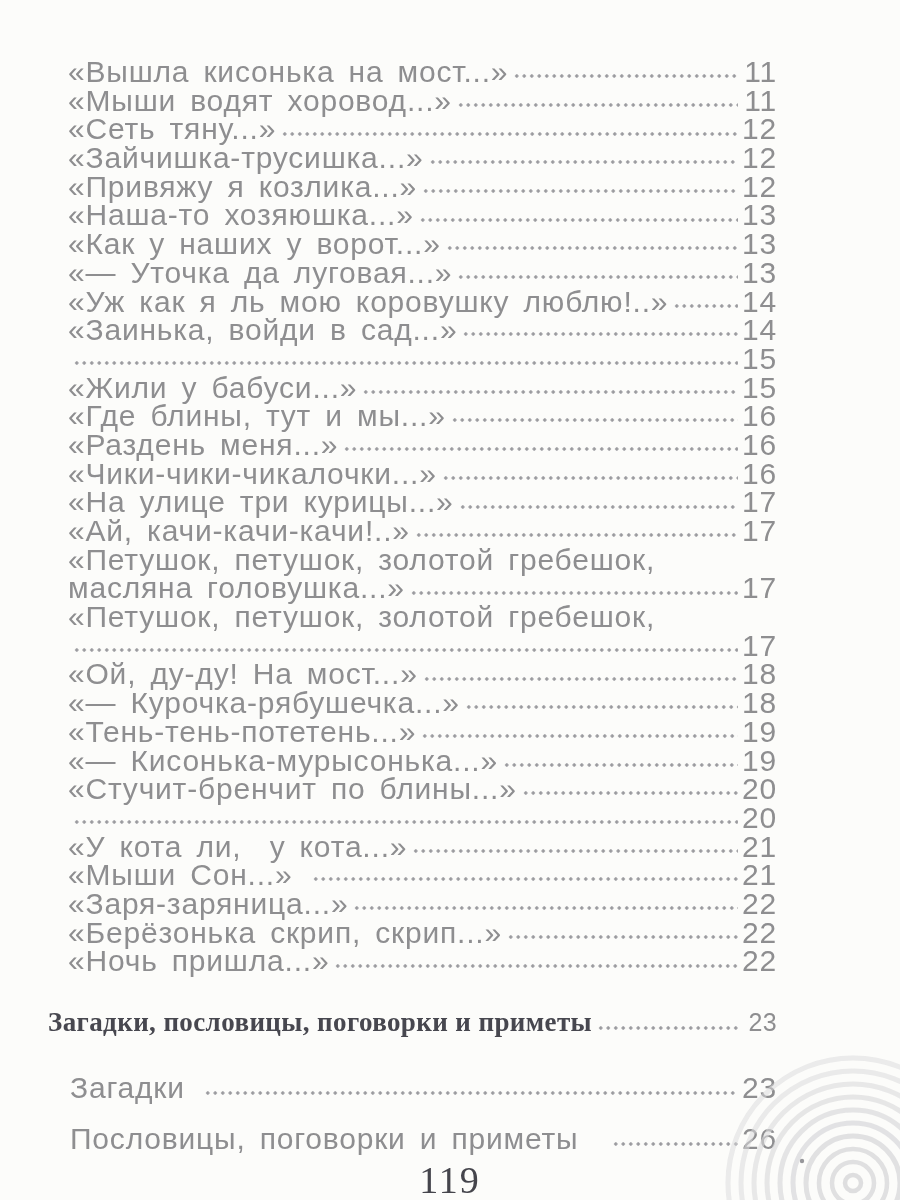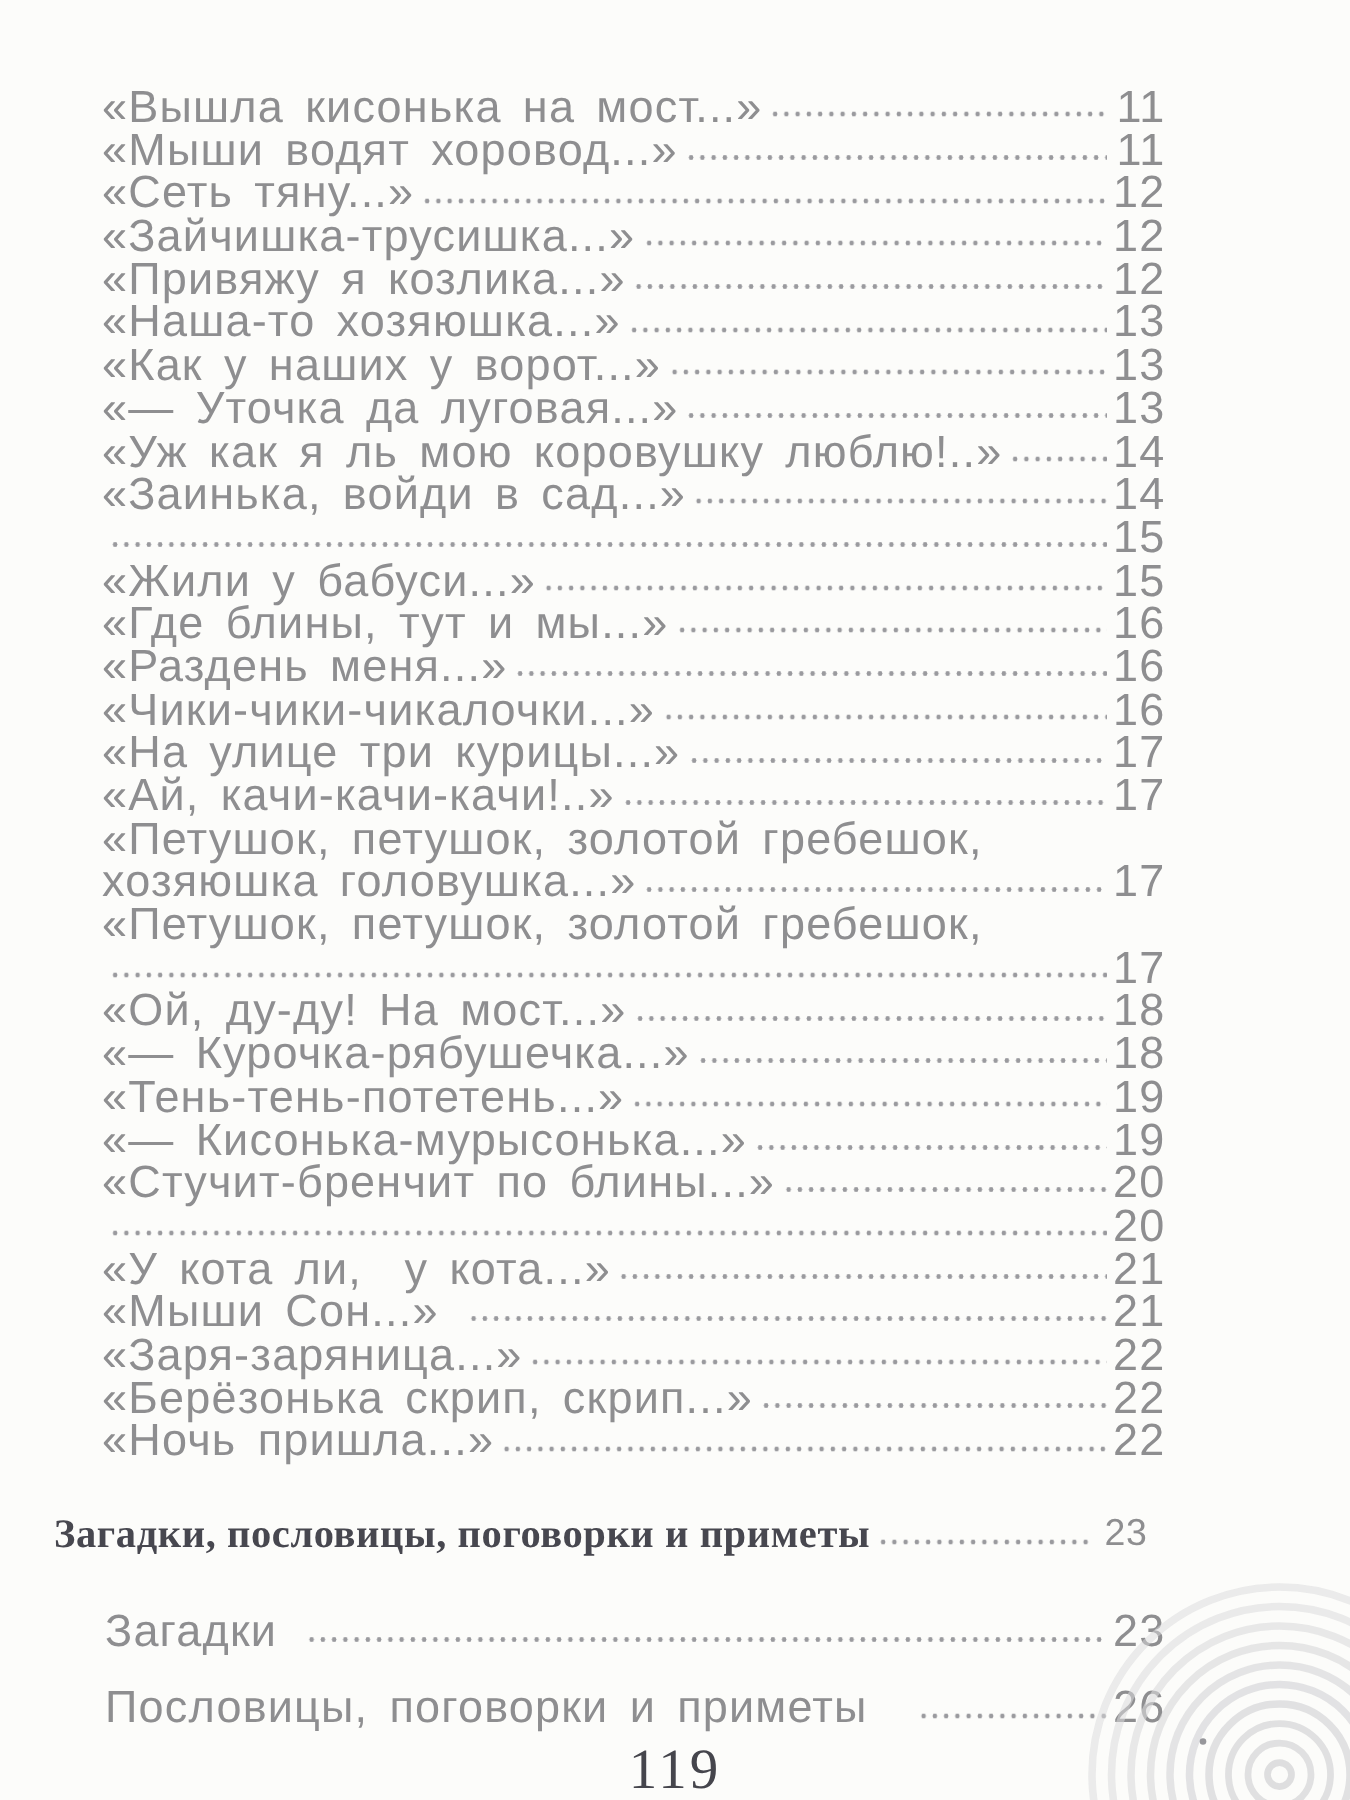--- a/index.html
+++ b/index.html
@@ -36,21 +36,21 @@
     background-repeat: repeat-x;
     background-position: 0 calc(100% - 7px);
   }
   .rn {
     min-width: 36px;
     text-align: right;
     white-space: pre;
   }
   .section-row {
     position: absolute;
-    left: 36px;
+    left: 48px;
     top: 1002px;
     width: 729px;
     display: flex;
     height: 40px;
     line-height: 40px;
     font-family: "Liberation Serif", serif;
     font-weight: bold;
     font-size: 27px;
     letter-spacing: 0.4px;
     color: var(--heading-text, #47474f);
@@ -169,21 +169,21 @@
       </div>
       <div class="row">
         <span class="rt">«Ай, качи-качи-качи!..»</span>
         <span class="leader"></span>
         <span class="rn">17</span>
       </div>
       <div class="row">
         <span class="rt">«Петушок, петушок, золотой гребешок,</span>
       </div>
       <div class="row">
-        <span class="rt">хозяюшка головушка...»</span>
+        <span class="rt">масляна головушка...»</span>
         <span class="leader"></span>
         <span class="rn">17</span>
       </div>
       <div class="row">
         <span class="rt">«Петушок, петушок, золотой гребешок,</span>
       </div>
       <div class="row">
         <span class="leader"></span>
         <span class="rn">17</span>
       </div>

